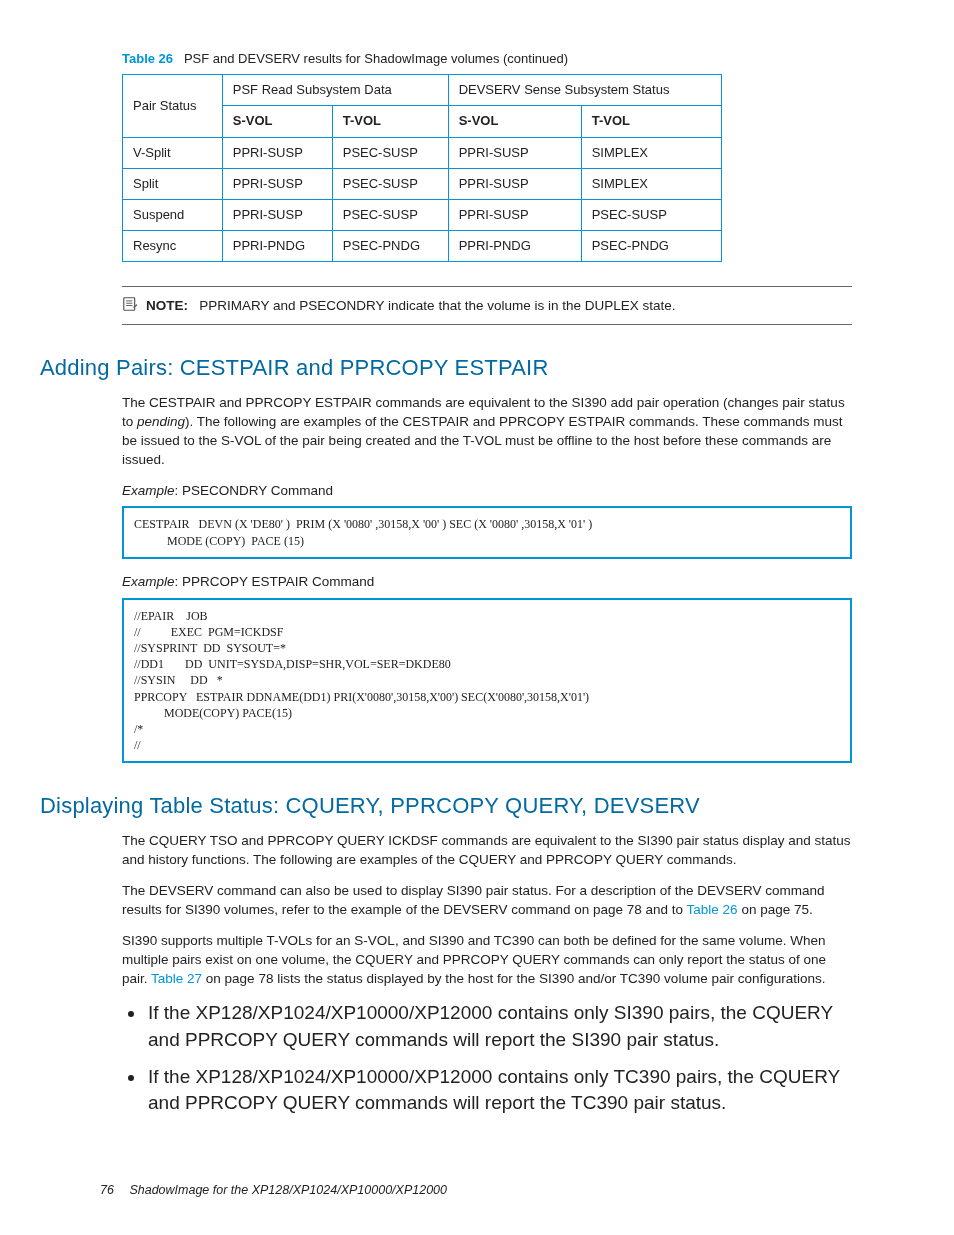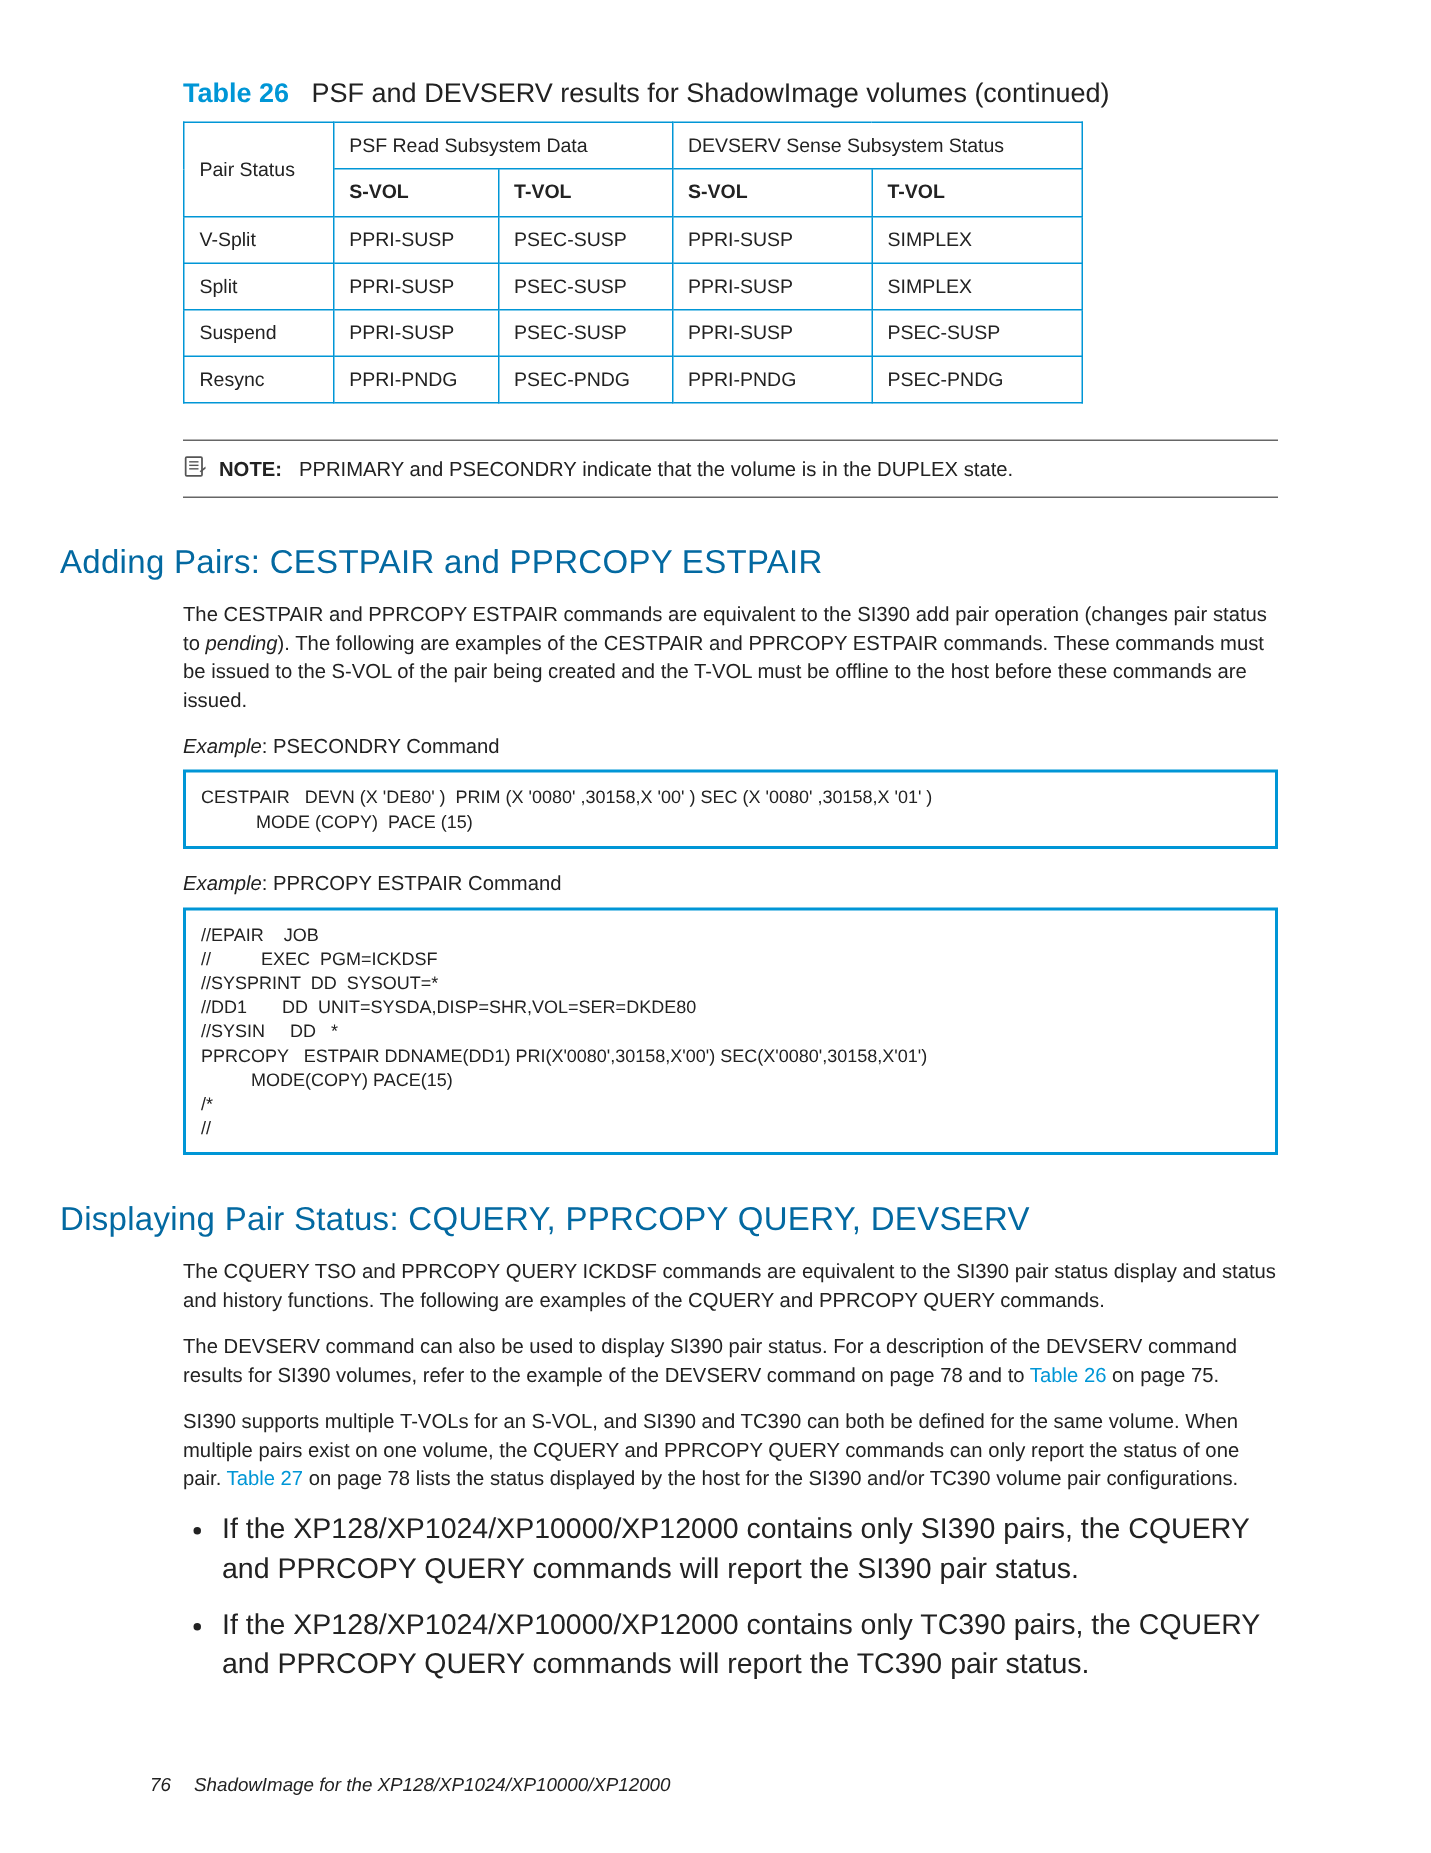--- a/index.html
+++ b/index.html
@@ -7,21 +7,21 @@
     font-family: Arial, Helvetica, sans-serif;
     width: 954px;
     height: 1235px;
     background: #fff;
     color: #222;
     position: relative;
     padding: 50px 100px 40px 100px;
     font-size: 14px;
     line-height: 1.4;
   }
-  .table-caption { font-size: 18px; margin-bottom: 6px; }
+  .table-caption { font-size: 13px; margin-bottom: 6px; }
   .table-caption .tlabel { color: #0096d6; font-weight: bold; }
   table.data { border-collapse: collapse; width: 600px; margin: 0 0 24px 22px; }
   table.data th, table.data td {
     border: 1px solid #0096d6;
     padding: 6px 10px;
     text-align: left;
     font-size: 13px;
   }
   table.data thead th { font-weight: normal; }
   table.data .subhead th { font-weight: bold; }
@@ -35,21 +35,21 @@
     font-weight: normal;
     font-size: 22px;
     margin: 28px 0 10px -60px;
     letter-spacing: 0.2px;
   }
   p.body { margin: 10px 0 12px 22px; font-size: 13.5px; }
   p.example { margin: 6px 0 6px 22px; font-size: 13.5px; }
   p.example .ex { font-style: italic; }
   pre.code {
     border: 2px solid #0096d6;
-    font-family: Liberation Sans, sans-serif;
+    font-family: Liberation Serif, serif;
     font-size: 12px;
     padding: 8px 10px;
     white-space: pre;
     margin: 0 0 14px 22px;
     width: 730px;
     line-height: 1.35;
   }
   a.xref { color: #0096d6; text-decoration: none; }
   ul.bullets { margin: 0 0 28px 46px; font-size: 19px; }
   ul.bullets li { margin-bottom: 10px; list-style: disc; padding-left: 2px;}
@@ -152,21 +152,21 @@
 <pre class="code">//EPAIR    JOB
 //          EXEC  PGM=ICKDSF
 //SYSPRINT  DD  SYSOUT=*
 //DD1       DD  UNIT=SYSDA,DISP=SHR,VOL=SER=DKDE80
 //SYSIN     DD   *
 PPRCOPY   ESTPAIR DDNAME(DD1) PRI(X'0080',30158,X'00') SEC(X'0080',30158,X'01')
           MODE(COPY) PACE(15)
 /*
 //</pre>
 
-<h2 class="section">Displaying Pair Status: CQUERY, PPRCOPY QUERY, DEVSERV</h2>
+<h2 class="section">Displaying Table Status: CQUERY, PPRCOPY QUERY, DEVSERV</h2>
 
 <p class="body">The CQUERY TSO and PPRCOPY QUERY ICKDSF commands are equivalent to the SI390 pair status display and status and history functions. The following are examples of the CQUERY and PPRCOPY QUERY commands.</p>
 
 <p class="body">
   <span>The DEVSERV command can also be used to display SI390 pair status. For a description of the DEVSERV command results for SI390 volumes, refer to the example of the DEVSERV command on page 78 and to </span><a href="#" class="xref">Table 26</a><span> on page 75.</span>
 </p>
 
 <p class="body">
   <span>SI390 supports multiple T-VOLs for an S-VOL, and SI390 and TC390 can both be defined for the same volume. When multiple pairs exist on one volume, the CQUERY and PPRCOPY QUERY commands can only report the status of one pair. </span><a href="#" class="xref">Table 27</a><span> on page 78 lists the status displayed by the host for the SI390 and/or TC390 volume pair configurations.</span>
 </p>

